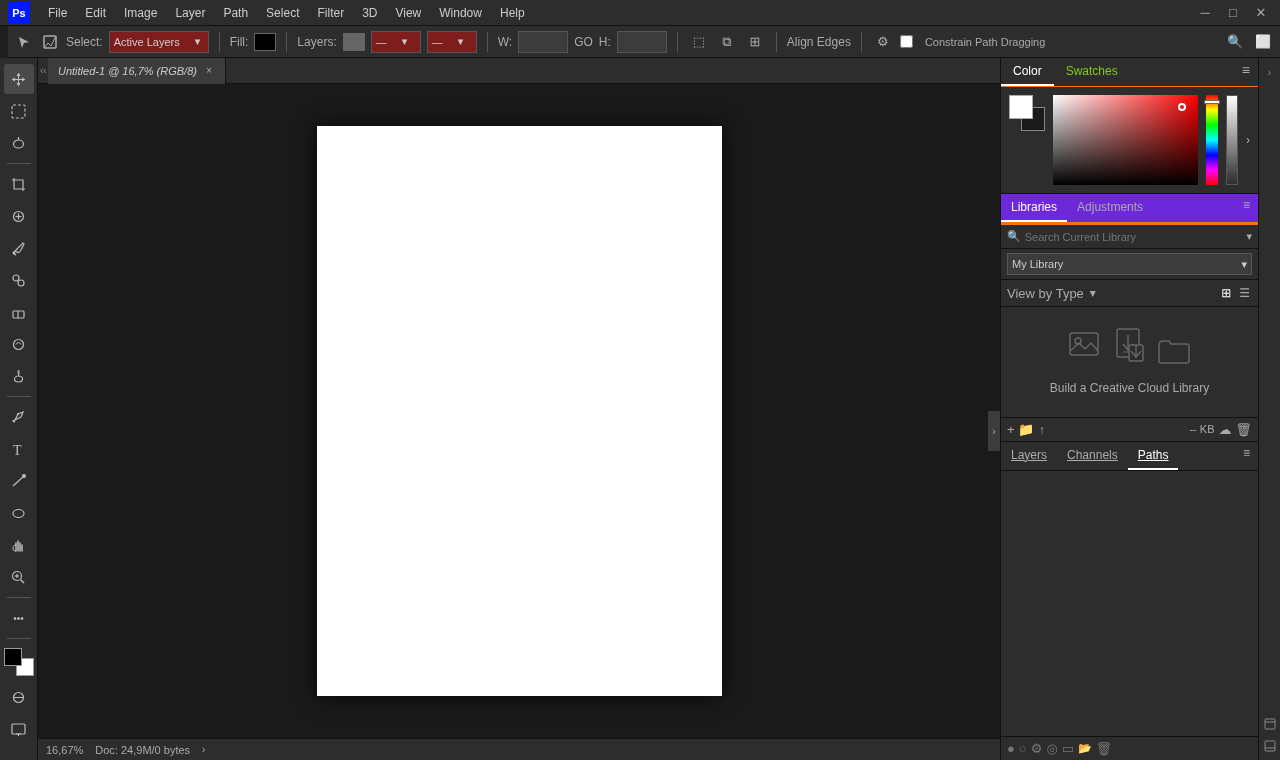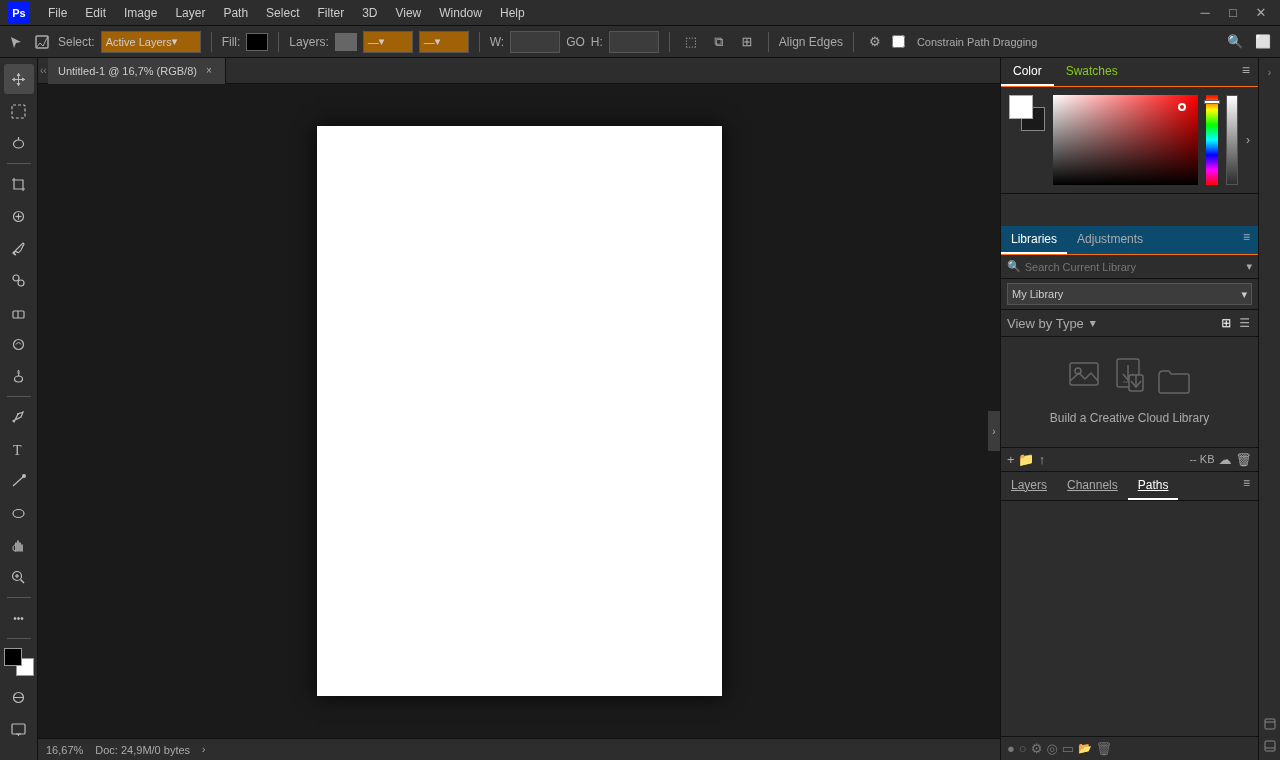--- a/index.html
+++ b/index.html
@@ -37,36 +37,37 @@
     
     .options-bar {
       background: #2d2d2d;
       height: 32px;
       display: flex;
       align-items: center;
       padding: 0 6px;
       gap: 6px;
       flex-shrink: 0;
       border-bottom: 1px solid #111;
+      margin-left: 8px;
     }
     .options-tool-icon {
       width: 20px; height: 20px;
       display: flex; align-items: center; justify-content: center;
       color: #aaa;
       font-size: 14px;
     }
     .options-label { color: #aaa; font-size: 12px; }
     .options-dropdown {
-      background: #a16207;
+      background: #7f1d1d;
       border: 1px solid #555;
       color: #ccc;
       font-size: 11px;
       padding: 2px 4px;
       height: 22px;
-      display: flex; align-items: center; gap: 0;
+      display: flex; align-items: center; gap: 15px;
       cursor: pointer;
       min-width: 100px;
     }
     .options-swatch {
       width: 22px; height: 18px;
       border: 1px solid #666;
       cursor: pointer;
     }
     .options-input {
       background: #3c3c3c;
@@ -141,20 +142,21 @@
       padding: 0 10px;
       height: 26px;
       display: flex;
       align-items: center;
       gap: 6px;
       background: #3c3c3c;
       border-right: 1px solid #111;
       font-size: 11px;
       color: #ccc;
       cursor: pointer;
+      font-style: italic;
     }
     .tab-close {
       width: 12px; height: 12px;
       display: flex; align-items: center; justify-content: center;
       font-size: 10px;
       color: #aaa;
       cursor: pointer;
     }
     .canvas-scroll {
       flex: 1;
@@ -293,23 +295,22 @@
     }
     .color-arrow { color: #aaa; font-size: 12px; cursor: pointer; align-self: center; }
 
     
     .libraries-panel {
       flex-shrink: 0;
       border-bottom: 1px solid #111;
     }
     .lib-panel-tabs {
       display: flex;
-      background: #0c4a6e;
-      border-bottom: 1px solid #f97316;
-      margin-top: 32px;
+      background: #6d28d9;
+      border-bottom: 3px solid #f97316;
     }
     .lib-panel-tab {
       padding: 6px 10px;
       font-size: 12px;
       color: #aaa;
       cursor: pointer;
       border-bottom: 2px solid transparent;
     }
     .lib-panel-tab.active {
       color: #fff;

